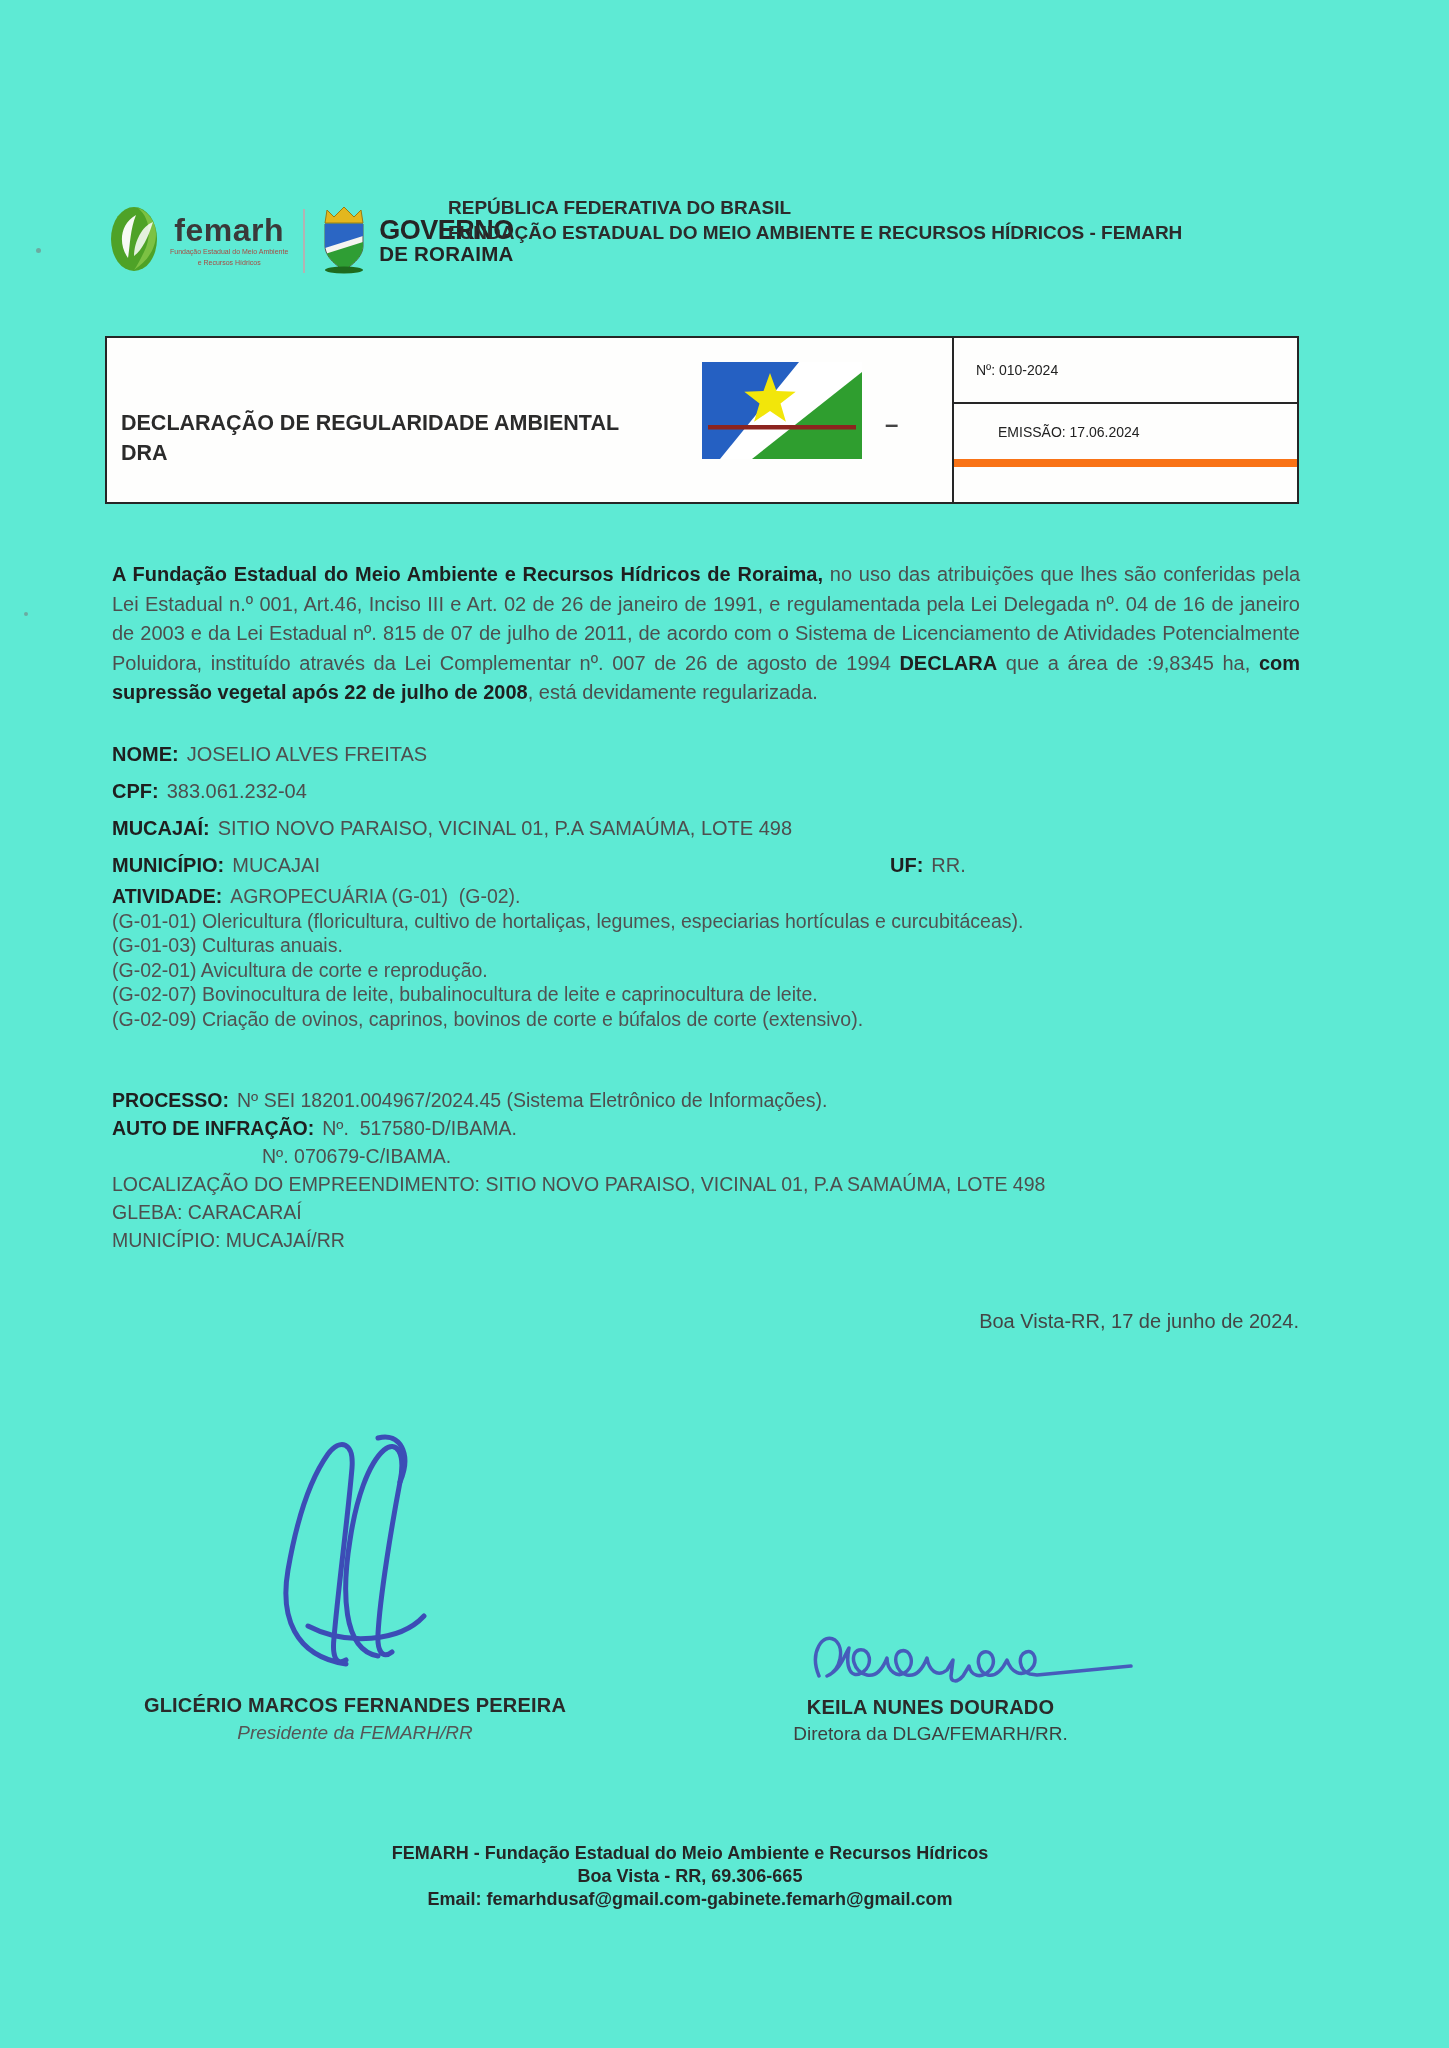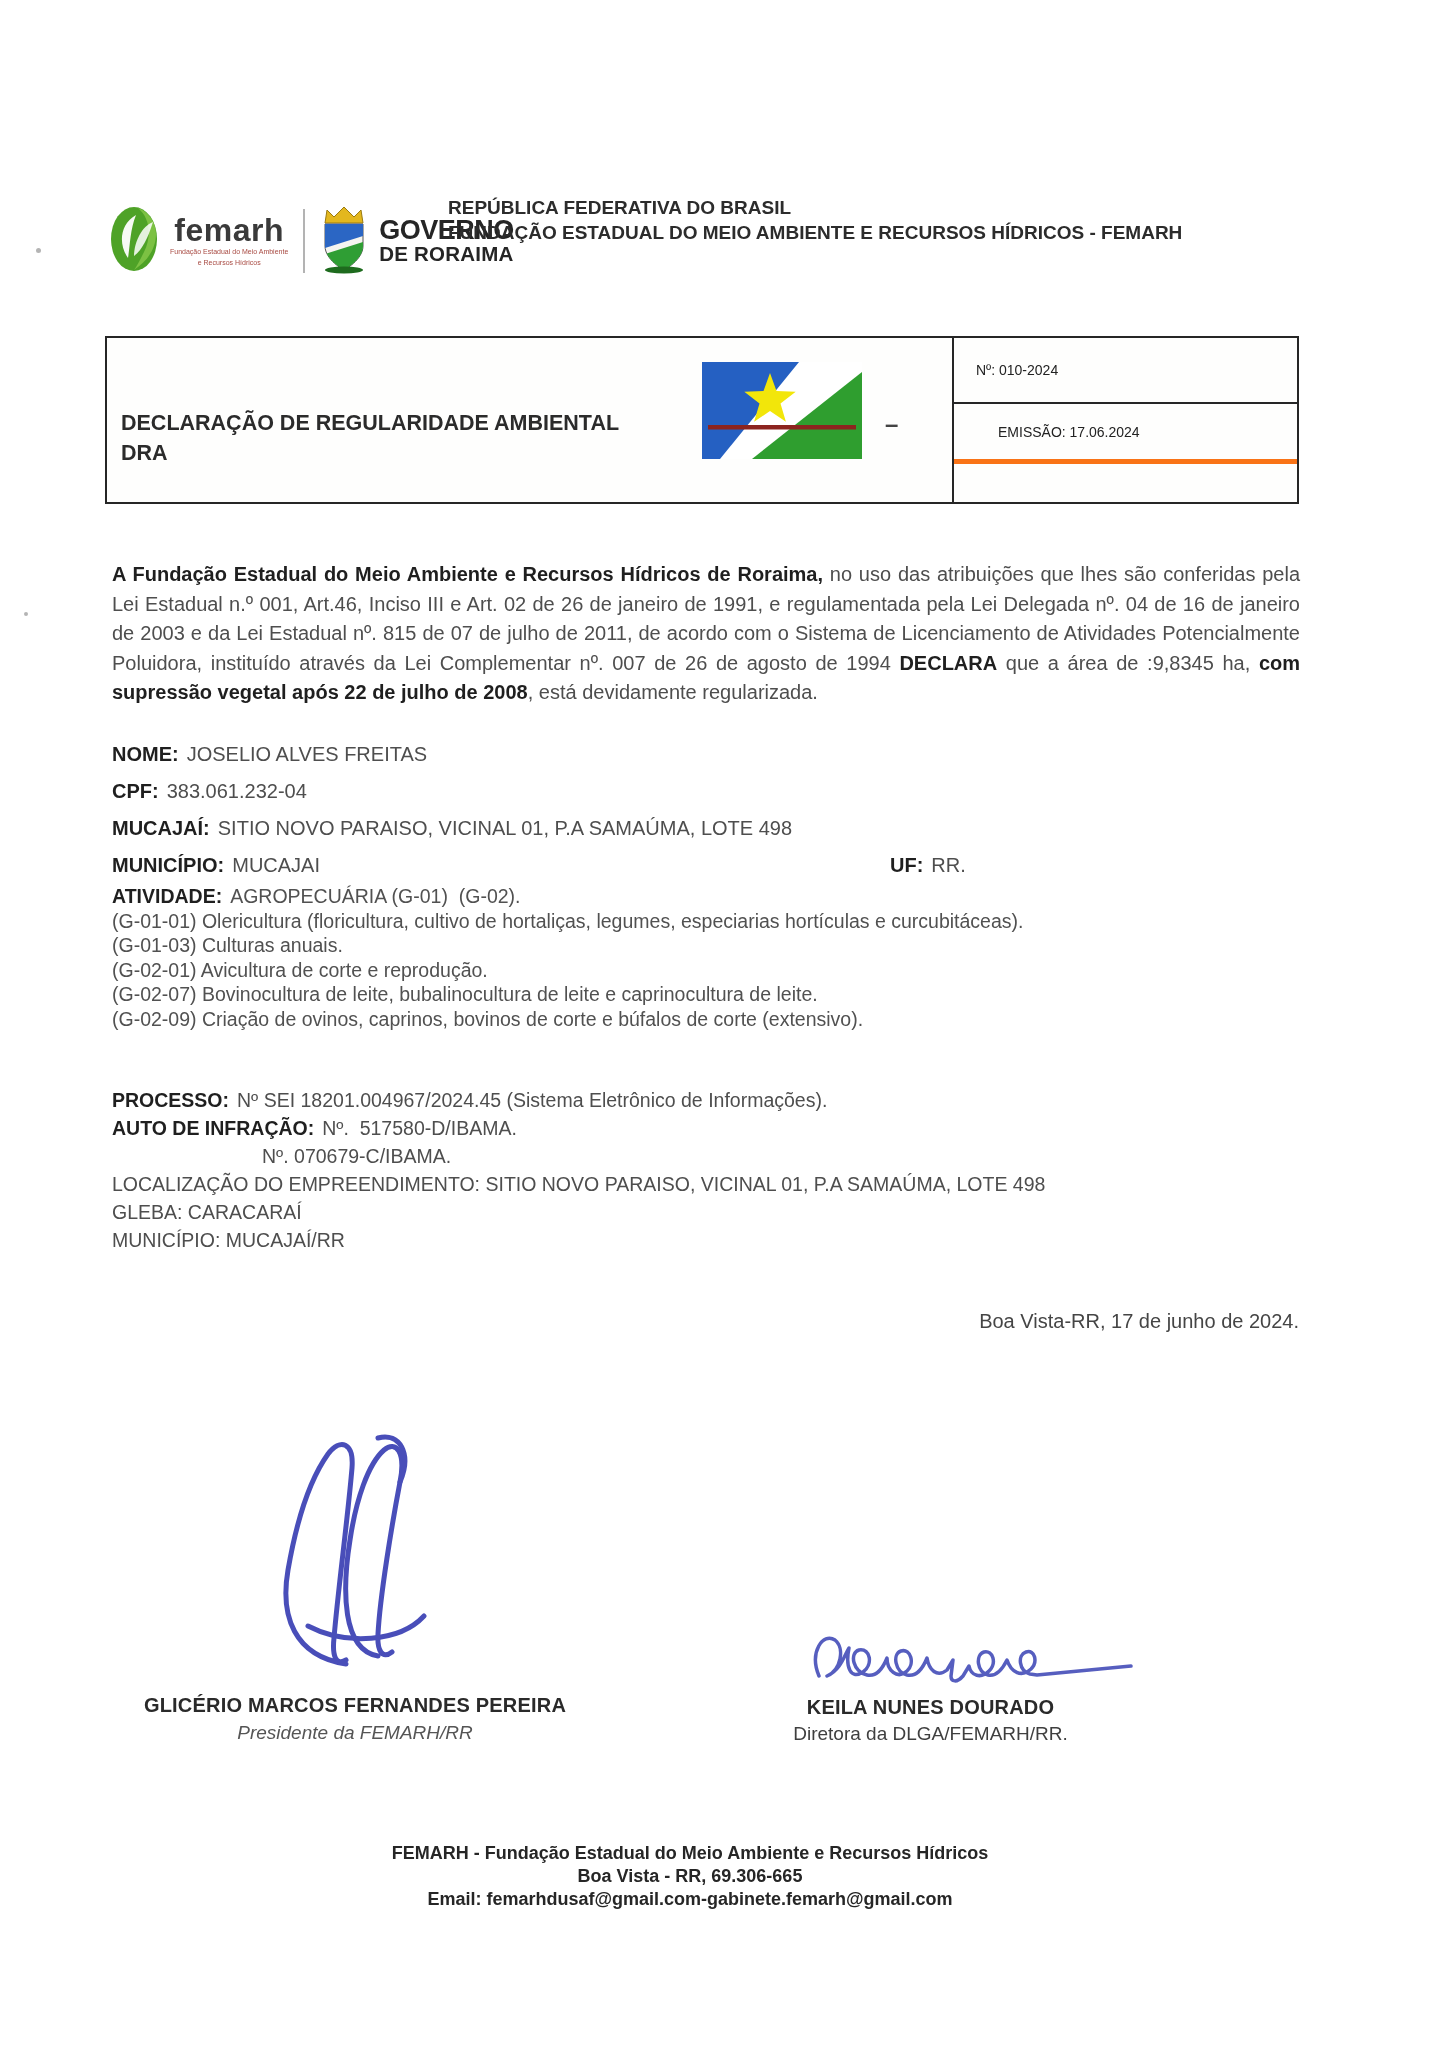--- a/index.html
+++ b/index.html
@@ -1,16 +1,16 @@
 <!DOCTYPE html>
 <html><head>
 <meta charset="utf-8">
 <style>
   html,body{margin:0;padding:0;background:#d8d8d8;}
-  .page{position:relative;width:1449px;height:2048px;background:#ffffff;
+  .page{position:relative;width:1449px;height:2048px;background:#5eead4;
         font-family:"Liberation Sans","DejaVu Sans",sans-serif;color:#333;overflow:hidden;}
   .abs{position:absolute;}
   .keep-space{white-space:pre-wrap;}
 
   
   #header-logos{left:110px;top:204px;display:flex;align-items:center;}
   .femarh-block{margin-left:10px;text-align:center;}
   .femarh-word{font-size:32px;font-weight:700;color:#3a3a3a;line-height:30px;letter-spacing:.5px;}
   .femarh-cap{font-size:7px;color:#a84a42;line-height:8px;margin-top:3px;}
   .logo-divider{width:2px;height:64px;background:#b3b3b3;margin:0 13px 0 15px;}
@@ -21,21 +21,21 @@
 
   
   #title-table{left:105px;top:336px;width:1190px;height:164px;border:2px solid #262626;display:flex;background:#fefefd;}
   .tleft{width:845px;border-right:2px solid #262626;position:relative;}
   .title-text{position:absolute;left:14px;top:70px;font-size:21.5px;font-weight:700;color:#2b2b2b;line-height:30px;}
   .flag-wrap{position:absolute;left:595px;top:24px;width:160px;height:97px;}
   .flag-dash{position:absolute;left:778px;top:72px;font-size:24px;font-weight:700;color:#444;}
   .tright{flex:1;display:flex;flex-direction:column;}
   .trow{display:flex;align-items:center;padding-left:22px;font-weight:400;font-size:14px;color:#222;}
   .trow1{height:64px;border-bottom:2px solid #262626;}
-  .trow2{height:55px;border-bottom:5px solid #f97316;padding-left:44px;}
+  .trow2{height:55px;border-bottom:8px solid #f97316;padding-left:44px;}
   .trow3{flex:1;}
 
   
   #declaration{left:112px;top:560px;width:1188px;font-size:20px;line-height:29.5px;color:#4e4e4e;text-align:justify;}
   #declaration b{color:#1f1f1f;}
   #recipient{left:112px;top:742px;width:1190px;font-size:20px;color:#4e4e4e;}
   .field{margin-bottom:13px;position:relative;line-height:24px;}
   .lab{font-weight:700;color:#1f1f1f;margin-right:8px;}
   .uf-wrap{position:absolute;left:778px;top:0;}
   #activity{left:112px;top:884px;width:1215px;font-size:19.5px;line-height:24.6px;color:#515151;}

